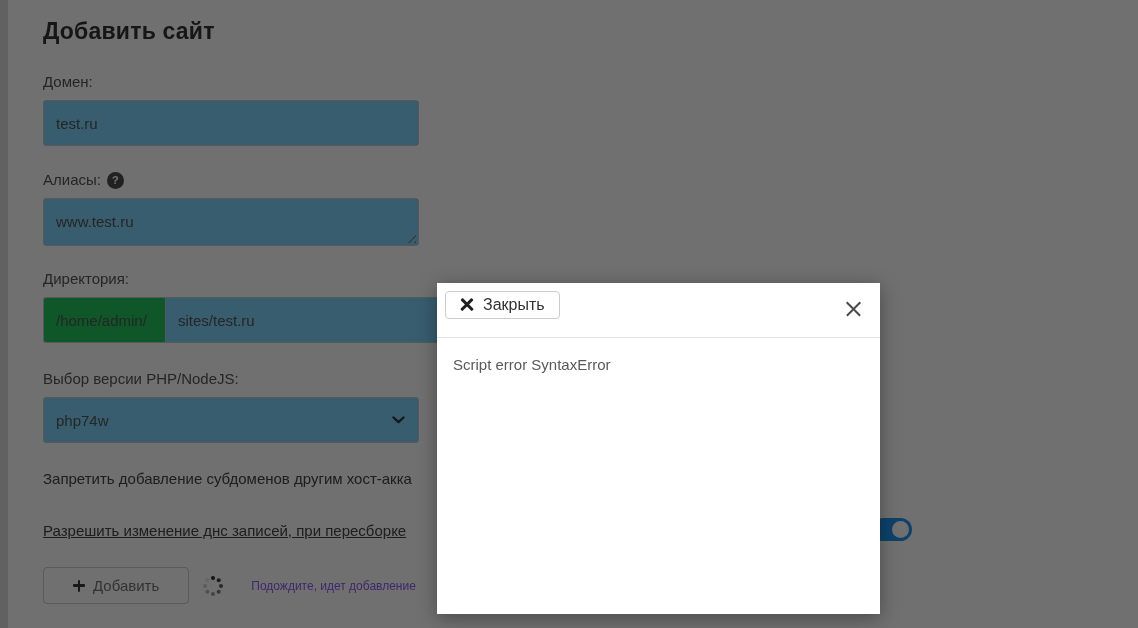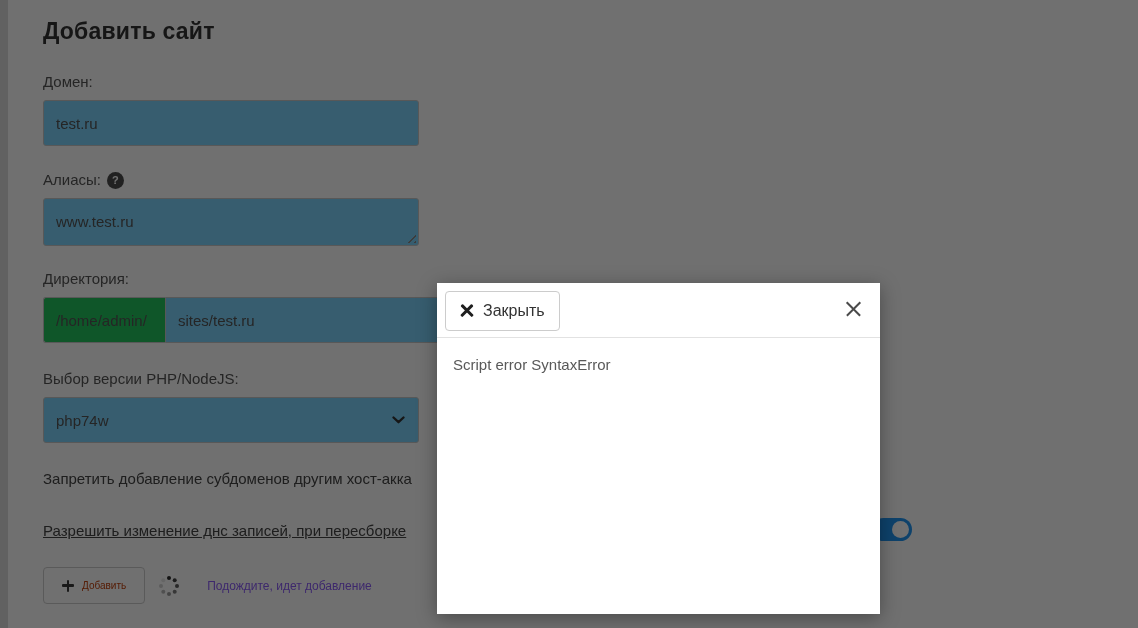--- a/index.html
+++ b/index.html
@@ -50,22 +50,22 @@
   .opt-row { font-size:15px; color:#444; line-height:20px; position:relative; }
   .opt-row1 { margin-top:26px; }
   .opt-row2 { margin-top:32px;text-decoration:underline; }
 
   .toggle { position:absolute; left:864px; top:518px; width:40px; height:23px;
     border-radius:12px; background:#2196f3; z-index:5; cursor:pointer; }
   .toggle-knob { position:absolute; right:3px; top:3px; width:17px; height:17px;
     border-radius:50%; background:#fff; }
 
   .submit-row { margin-top:26px; display:flex; align-items:center; }
-  .submit-btn { height:37px; padding:0 18px; background:#fff;
-    border:1px solid #ccc; border-radius:4px; font-size:10px; color:#c2410c;
+  .submit-btn { height:37px; padding:0 29px; background:#fff;
+    border:1px solid #ccc; border-radius:4px; font-size:15px; color:#737373;
     display:inline-flex; align-items:center; gap:8px;
     font-family:"Liberation Sans", sans-serif; }
   .plus-icon { position:relative; width:12px; height:12px; display:inline-block; }
   .plus-icon::before { content:""; position:absolute; left:0; top:4.7px;
     width:12px; height:2.6px; background:#3a3a3a; border-radius:1px; }
   .plus-icon::after { content:""; position:absolute; left:4.7px; top:0;
     width:2.6px; height:12px; background:#3a3a3a; border-radius:1px; }
 
   .busy { display:inline-flex; align-items:center; gap:26px; margin-left:12px;
     font-size:12px; color:#8b5cf6; }
@@ -78,21 +78,21 @@
 
   
   .backdrop { position:absolute; inset:0; background:rgba(0,0,0,0.56);
     z-index:20; }
 
   
   .modal { position:absolute; left:437px; top:283px; width:443px; height:331px;
     background:#fff; z-index:30; box-shadow:0 4px 18px rgba(0,0,0,.35); }
   .modal-header { position:relative; height:55px;
     border-bottom:1px solid #e2e2e2; padding:8px; }
-  .modal-close-btn { height:40px; padding:0 14px; background:#fff;
+  .modal-close-btn { height:28px; padding:0 14px; background:#fff;
     border:1px solid #ccc; border-radius:4px; font-size:16px; color:#333;
     display:inline-flex; align-items:center; gap:9px;
     font-family:"Liberation Sans", sans-serif; }
   .x-heavy { position:relative; width:14px; height:14px; display:inline-block; }
   .x-heavy::before, .x-heavy::after { content:""; position:absolute; left:-1px;
     top:5.4px; width:16px; height:3.4px; background:#1f1f1f; border-radius:1px; }
   .x-heavy::before { transform:rotate(45deg); }
   .x-heavy::after  { transform:rotate(-45deg); }
   .modal-x { position:absolute; right:18px; top:17px; width:17px; height:17px;
     cursor:pointer; }

